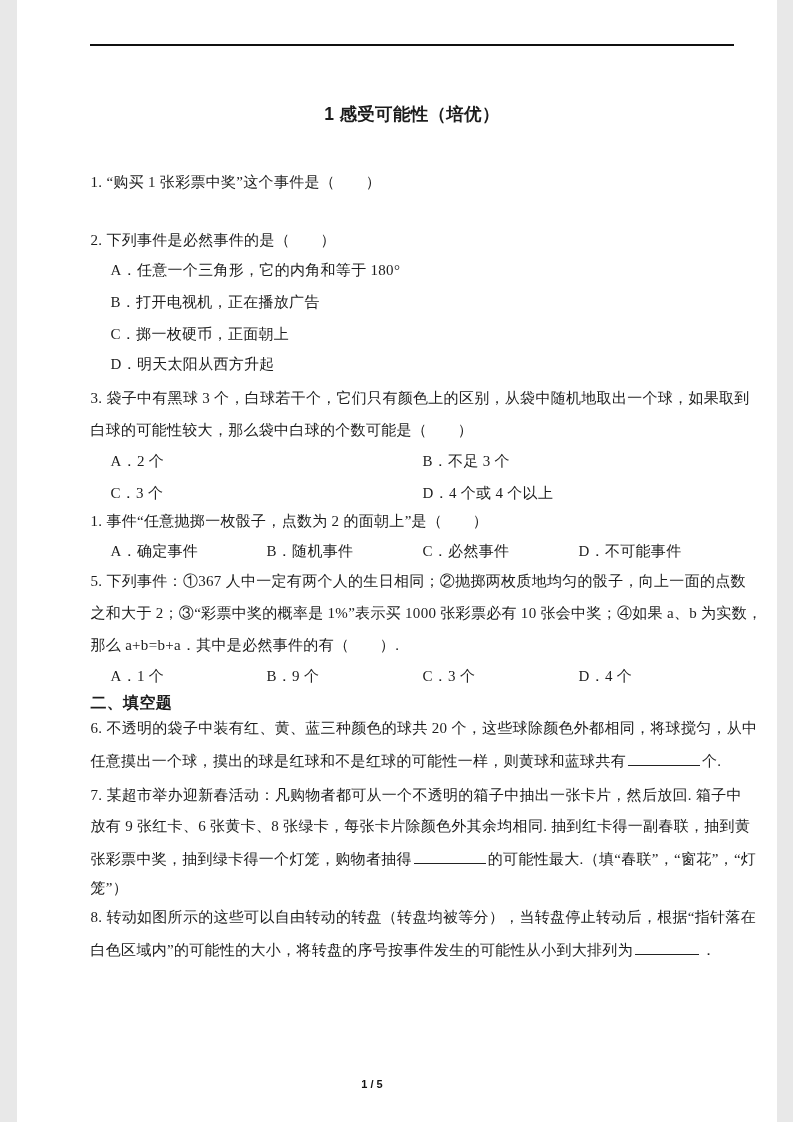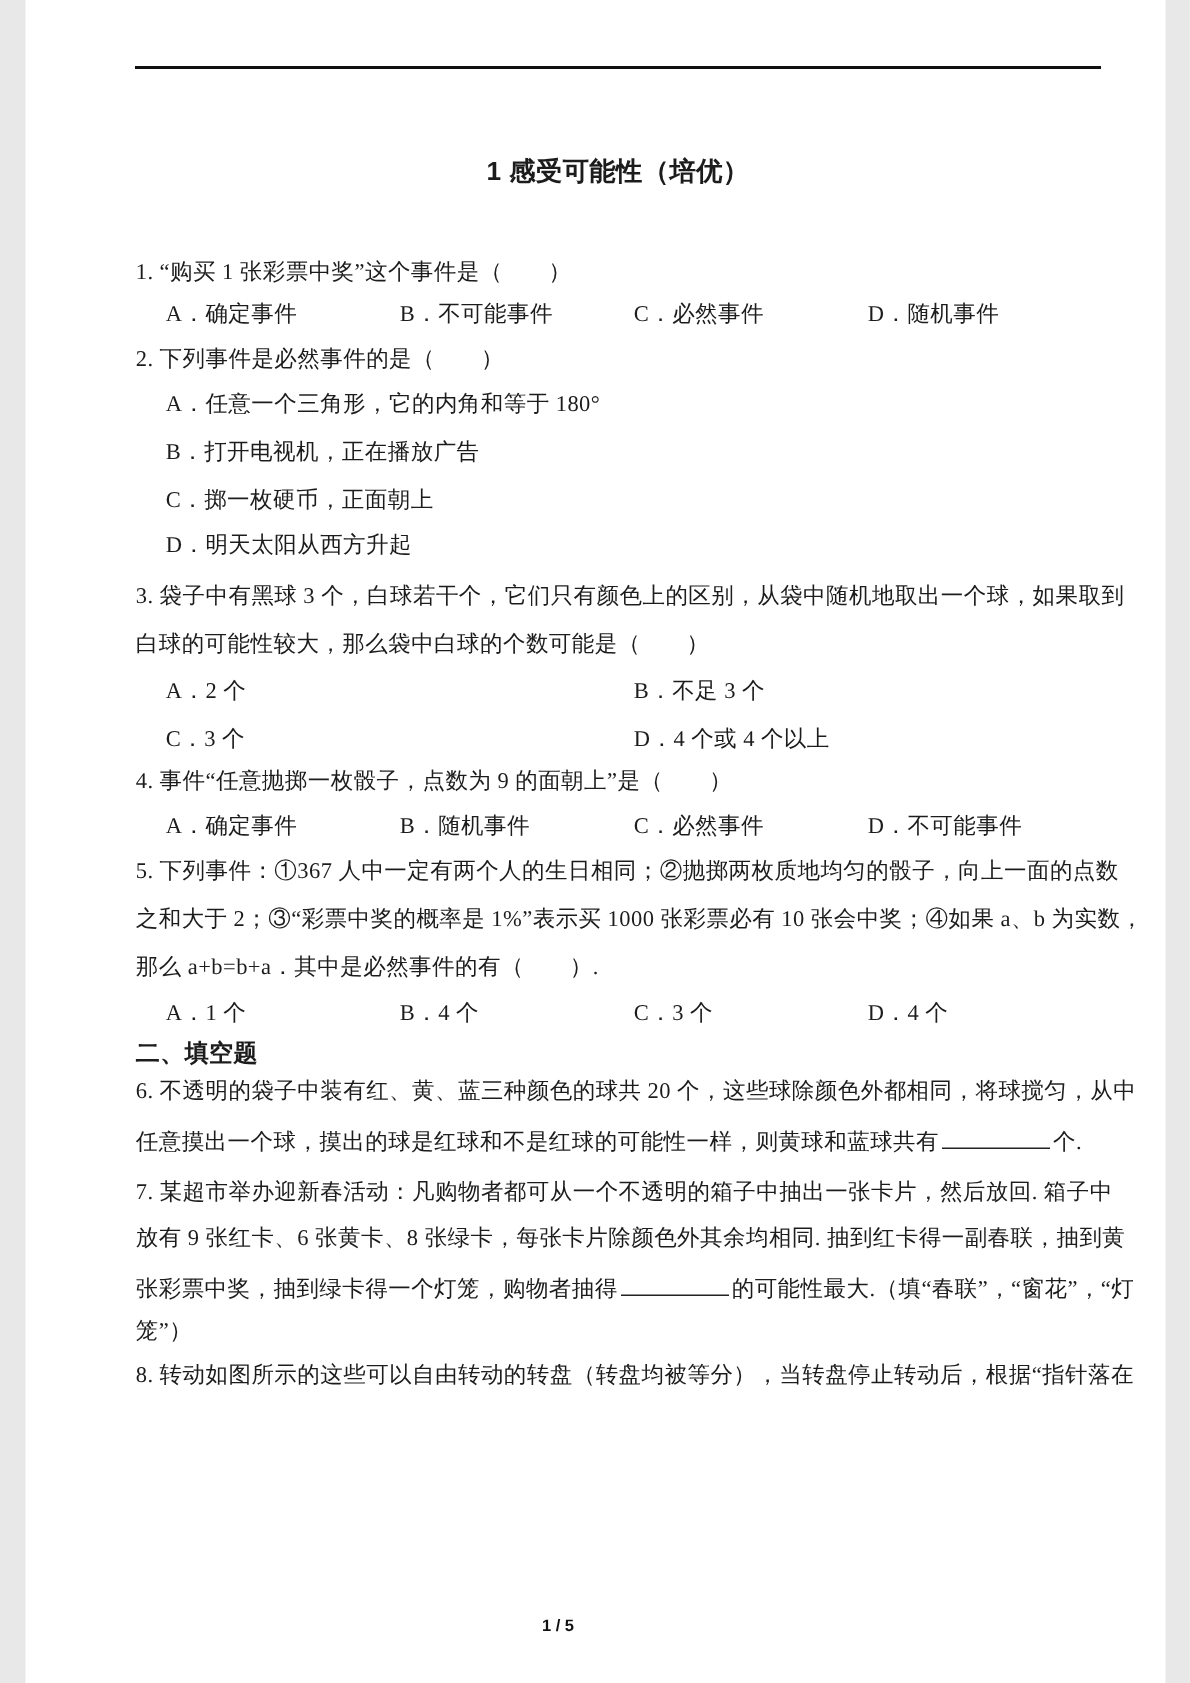--- a/index.html
+++ b/index.html
@@ -73,62 +73,62 @@
 <body>
 
 <div class="page">
 
   <div class="topline"></div>
 
   <div class="line title" style="top:104px">1 感受可能性（培优）</div>
 
 
   <div class="line" style="top:172px">1. “购买 1 张彩票中奖”这个事件是（　　）</div>
-  <div class="line indent opt4" style="top:200px">
-    <span class="o">A．确定事件</span><span class="o">B．不可能事件</span><span class="o">C．必然事件</span><span class="o">D．随机事件</span>
-  </div>
 
   <div class="line" style="top:230px">2. 下列事件是必然事件的是（　　）</div>
   <div class="line indent" style="top:260px">A．任意一个三角形，它的内角和等于 180°</div>
   <div class="line indent" style="top:292px">B．打开电视机，正在播放广告</div>
   <div class="line indent" style="top:324px">C．掷一枚硬币，正面朝上</div>
   <div class="line indent" style="top:354px">D．明天太阳从西方升起</div>
 
   <div class="line" style="top:388px">3. 袋子中有黑球 3 个，白球若干个，它们只有颜色上的区别，从袋中随机地取出一个球，如果取到</div>
   <div class="line" style="top:420px">白球的可能性较大，那么袋中白球的个数可能是（　　）</div>
   <div class="line indent opt2" style="top:451px">
     <span class="o">A．2 个</span><span class="o">B．不足 3 个</span>
   </div>
   <div class="line indent opt2" style="top:483px">
     <span class="o">C．3 个</span><span class="o">D．4 个或 4 个以上</span>
   </div>
 
-  <div class="line" style="top:511px">4. 事件“任意抛掷一枚骰子，点数为 9 的面朝上”是（　　）</div>
+  <div class="line" style="top:511px">1. 事件“任意抛掷一枚骰子，点数为 2 的面朝上”是（　　）</div>
   <div class="line indent opt4" style="top:541px">
     <span class="o">A．确定事件</span><span class="o">B．随机事件</span><span class="o">C．必然事件</span><span class="o">D．不可能事件</span>
   </div>
 
   <div class="line" style="top:571px">5. 下列事件：①367 人中一定有两个人的生日相同；②抛掷两枚质地均匀的骰子，向上一面的点数</div>
   <div class="line" style="top:603px">之和大于 2；③“彩票中奖的概率是 1%”表示买 1000 张彩票必有 10 张会中奖；④如果 a、b 为实数，</div>
   <div class="line" style="top:635px">那么 a+b=b+a．其中是必然事件的有（　　）.</div>
   <div class="line indent opt4" style="top:666px">
-    <span class="o">A．1 个</span><span class="o">B．4 个</span><span class="o">C．3 个</span><span class="o">D．4 个</span>
+    <span class="o">A．1 个</span><span class="o">B．9 个</span><span class="o">C．3 个</span><span class="o">D．4 个</span>
   </div>
 
   <div class="line heading" style="top:692px">二、填空题</div>
 
   <div class="line" style="top:718px">6. 不透明的袋子中装有红、黄、蓝三种颜色的球共 20 个，这些球除颜色外都相同，将球搅匀，从中</div>
   <div class="line" style="top:750px">
     <span>任意摸出一个球，摸出的球是红球和不是红球的可能性一样，则黄球和蓝球共有</span><span class="blank"></span><span>个.</span>
   </div>
 
   <div class="line" style="top:785px">7. 某超市举办迎新春活动：凡购物者都可从一个不透明的箱子中抽出一张卡片，然后放回. 箱子中</div>
   <div class="line" style="top:816px">放有 9 张红卡、6 张黄卡、8 张绿卡，每张卡片除颜色外其余均相同. 抽到红卡得一副春联，抽到黄</div>
   <div class="line" style="top:848px">
     <span>张彩票中奖，抽到绿卡得一个灯笼，购物者抽得</span><span class="blank"></span><span>的可能性最大.（填“春联”，“窗花”，“灯</span>
   </div>
   <div class="line" style="top:878px">笼”）</div>
 
   <div class="line" style="top:907px">8. 转动如图所示的这些可以自由转动的转盘（转盘均被等分），当转盘停止转动后，根据“指针落在</div>
+  <div class="line" style="top:939px">
+    <span>白色区域内”的可能性的大小，将转盘的序号按事件发生的可能性从小到大排列为</span><span class="blank narrow"></span><span>．</span>
+  </div>
 
   <div class="footer">1 / 5</div>
 
 </div>
 
 </body></html>

